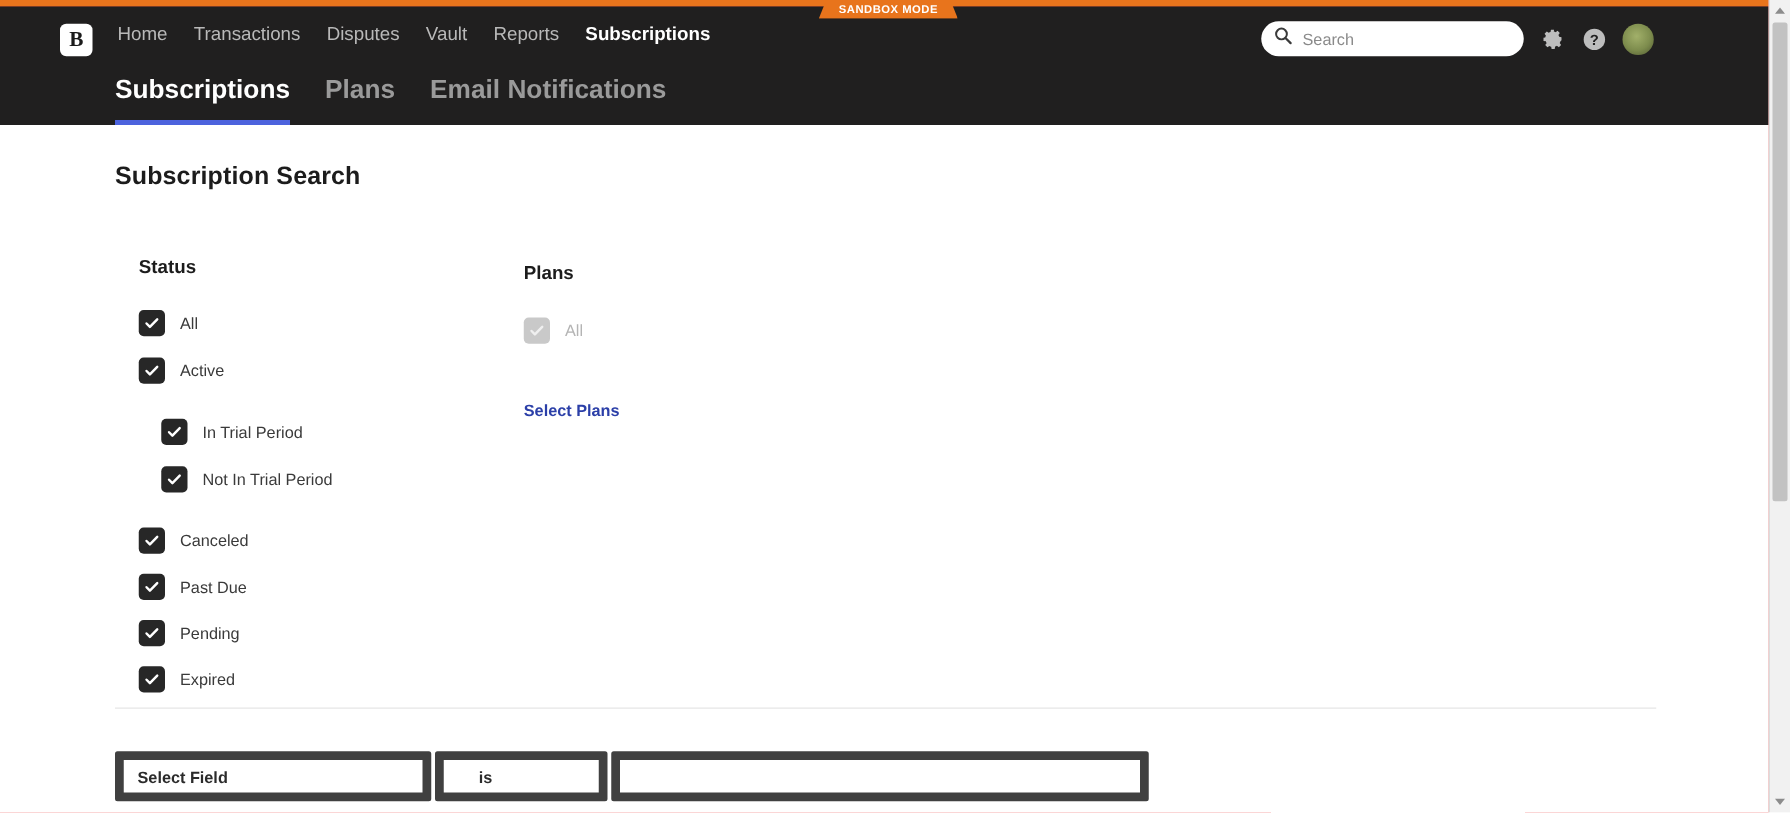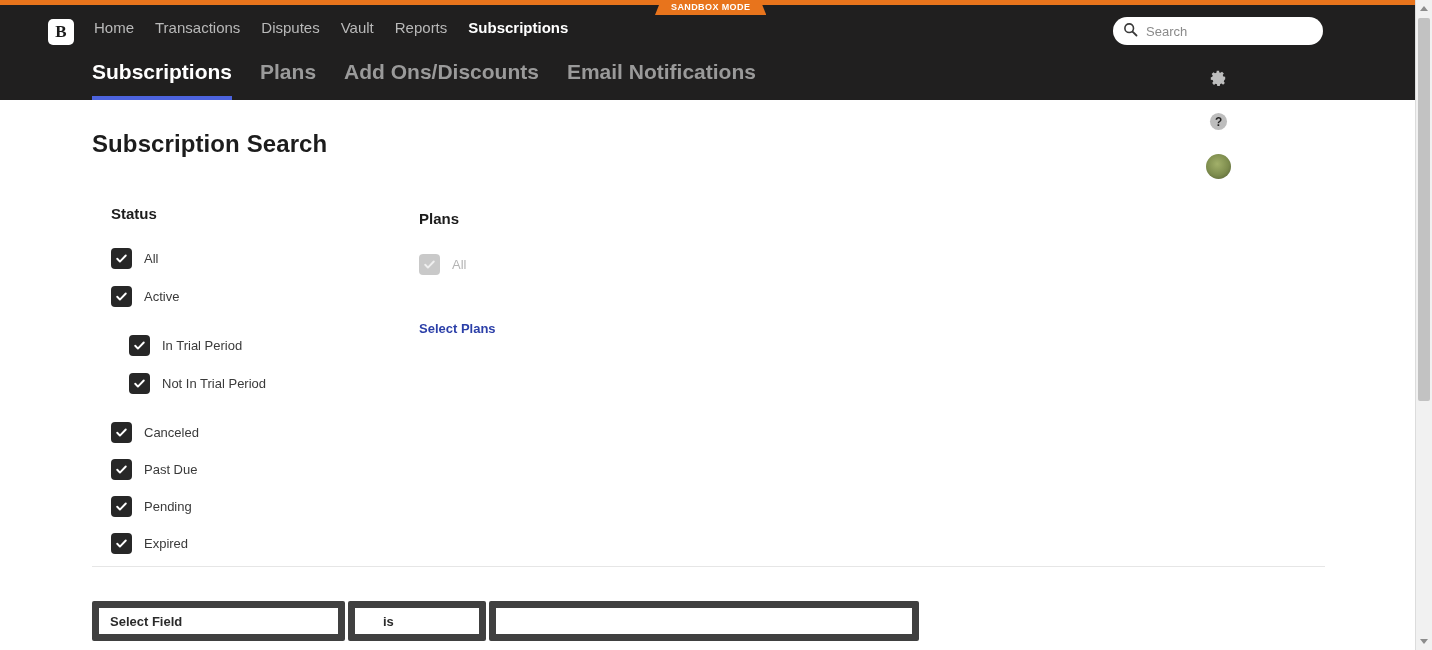--- a/index.html
+++ b/index.html
@@ -107,22 +107,21 @@
     color: #ffffff;
     font-weight: bold;
   }
 
   
   .header-right {
     position: absolute;
     right: 92px; top: 12px;
     display: flex;
     align-items: center;
-    gap: 23px;
-    flex-direction: column;
+    gap: 13px;
   }
   .search-pill {
     width: 210px;
     height: 28px;
     background: #ffffff;
     border-radius: 14px;
     display: flex;
     align-items: center;
     padding: 0 10px;
     gap: 8px;
@@ -192,21 +191,21 @@
   .content {
     position: absolute;
     left: 0; top: 100px;
     width: 1415px;
     height: 550px;
     background: #ffffff;
   }
   .page-title {
     position: absolute;
     left: 92px; top: 30px;
-    font-size: 24px;
+    font-size: 20px;
     font-weight: bold;
     color: #1c1c1c;
     letter-spacing: 0.1px;
   }
 
   .columns {
     position: absolute;
     left: 0; top: 105px;
     width: 100%;
   }
@@ -382,21 +381,20 @@
           </div>
 
           <div class="avatar"></div>
         </div>
       </div>
 
       <div class="nav-secondary">
         <div class="tabs">
           <div class="tab active">Subscriptions</div>
           <div class="tab">Plans</div>
-          <div class="tab">Add Ons/Discounts</div>
           <div class="tab">Email Notifications</div>
         </div>
       </div>
     </div>
 
     <div class="content">
 
       <div class="page-title">Subscription Search</div>
 
       <div class="columns">

